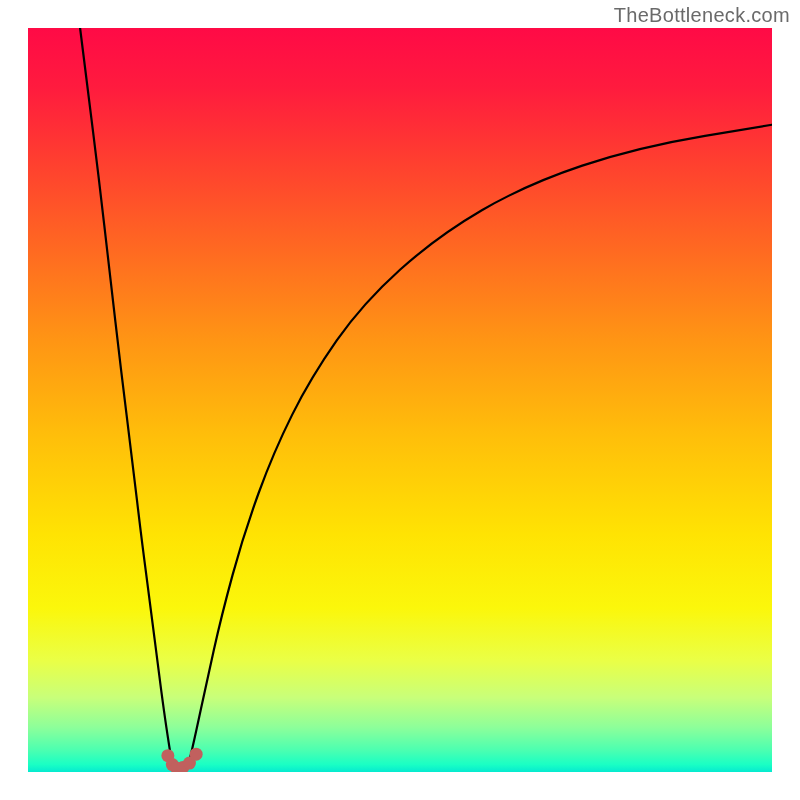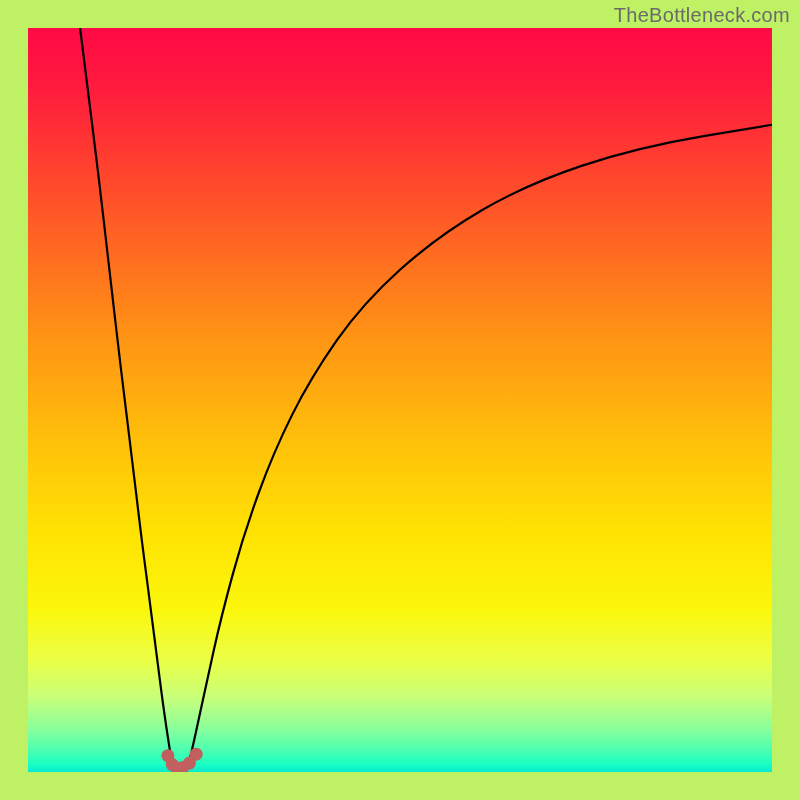--- a/index.html
+++ b/index.html
@@ -8,21 +8,21 @@
     width: 800px;
     height: 800px;
     overflow: hidden;
     background: #000;
     font-family: Arial, Helvetica, sans-serif;
   }
   .frame {
     position: absolute;
     left: 0; top: 0;
     width: 800px; height: 800px;
-    background: #bef264;
+    background: #ffffff;
   }
   .plot {
     position: absolute;
     left: 28px;
     top: 28px;
     width: 744px;
     height: 744px;
     overflow: hidden;
   }
   .gradient {

